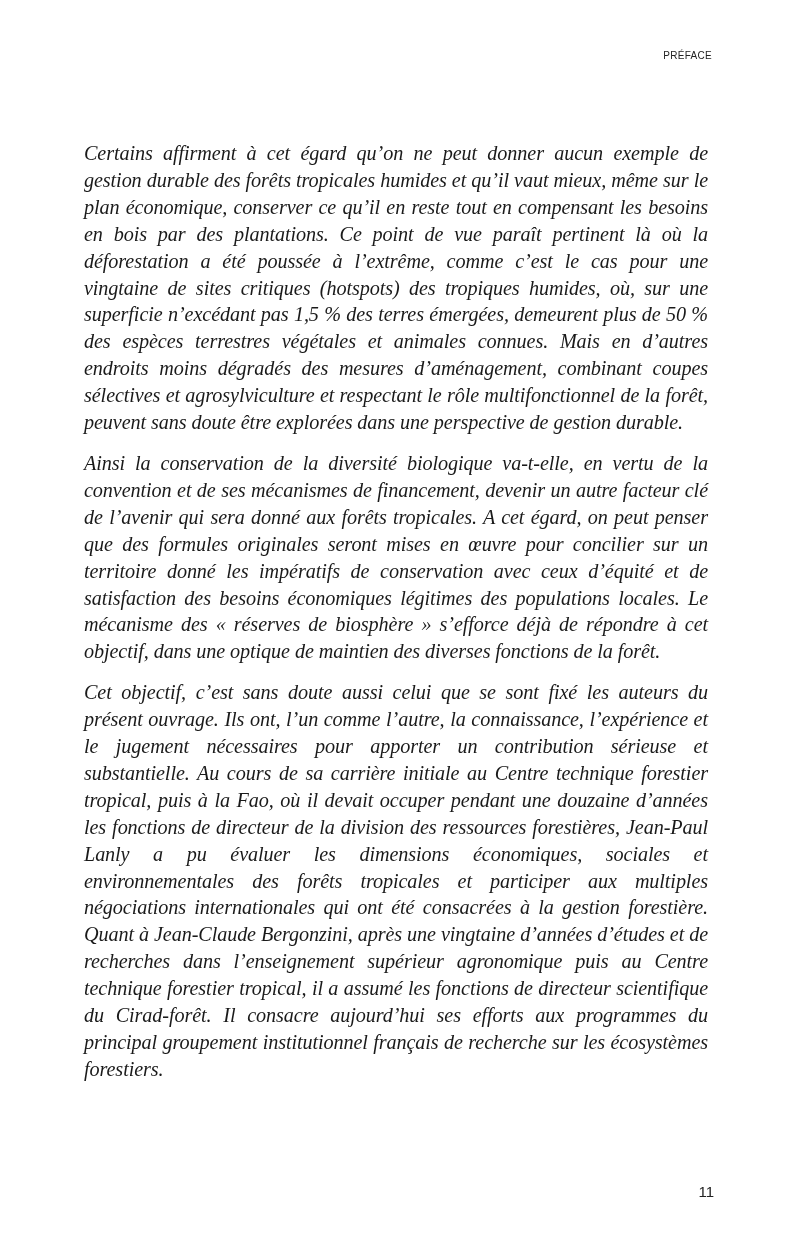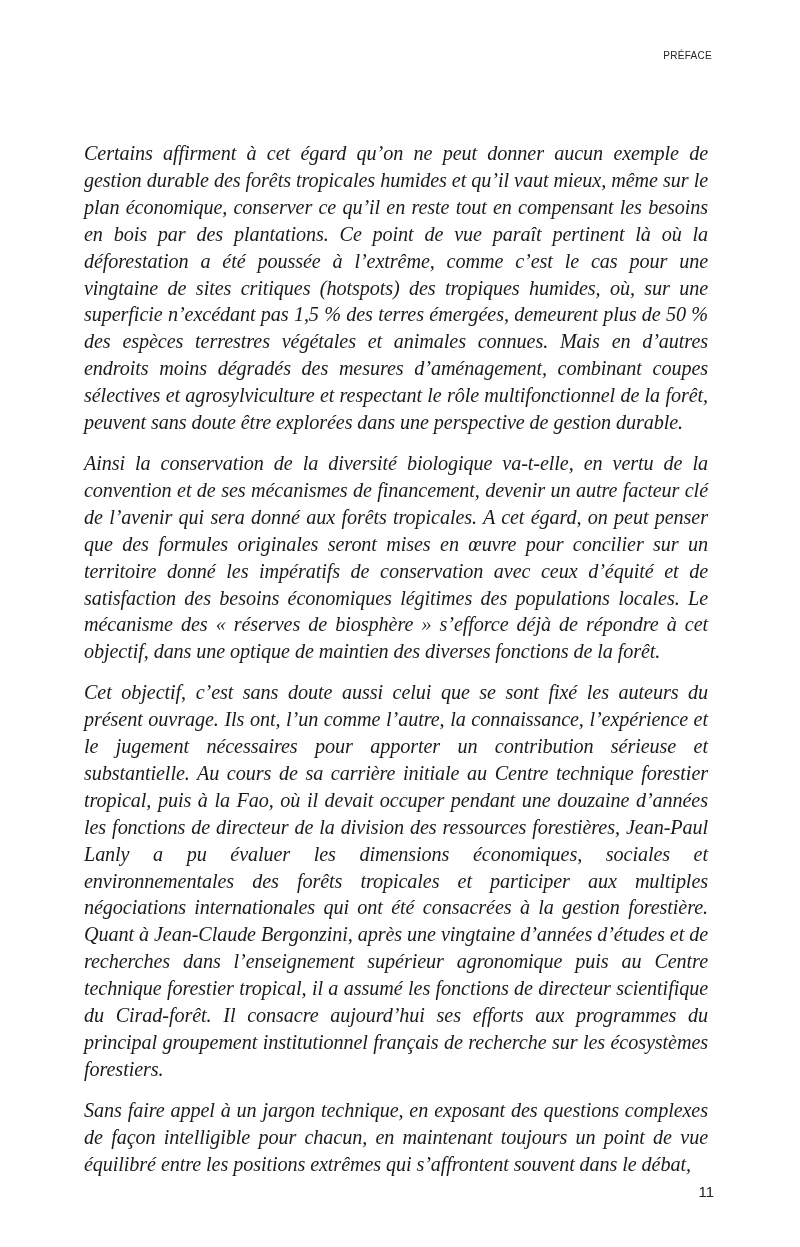--- a/index.html
+++ b/index.html
@@ -51,17 +51,16 @@
 </head>
 <body>
 
 <div class="page">
   <div class="running-head">PRÉFACE</div>
 
   <div class="body-text">
     <p>Certains affirment à cet égard qu’on ne peut donner aucun exemple de gestion durable des forêts tropicales humides et qu’il vaut mieux, même sur le plan économique, conserver ce qu’il en reste tout en compensant les besoins en bois par des plantations. Ce point de vue paraît pertinent là où la déforestation a été poussée à l’extrême, comme c’est le cas pour une vingtaine de sites critiques (hotspots) des tropiques humides, où, sur une superficie n’excédant pas 1,5 % des terres émergées, demeurent plus de 50 % des espèces terrestres végétales et animales connues. Mais en d’autres endroits moins dégradés des mesures d’aménagement, combinant coupes sélectives et agrosylviculture et respectant le rôle multifonctionnel de la forêt, peuvent sans doute être explorées dans une perspective de gestion durable.</p>
     <p>Ainsi la conservation de la diversité biologique va-t-elle, en vertu de la convention et de ses mécanismes de financement, devenir un autre facteur clé de l’avenir qui sera donné aux forêts tropicales. A cet égard, on peut penser que des formules originales seront mises en œuvre pour concilier sur un territoire donné les impératifs de conservation avec ceux d’équité et de satisfaction des besoins économiques légitimes des populations locales. Le mécanisme des « réserves de biosphère » s’efforce déjà de répondre à cet objectif, dans une optique de maintien des diverses fonctions de la forêt.</p>
     <p>Cet objectif, c’est sans doute aussi celui que se sont fixé les auteurs du présent ouvrage. Ils ont, l’un comme l’autre, la connaissance, l’expérience et le jugement nécessaires pour apporter un contribution sérieuse et substantielle. Au cours de sa carrière initiale au Centre technique forestier tropical, puis à la Fao, où il devait occuper pendant une douzaine d’années les fonctions de directeur de la division des ressources forestières, Jean-Paul Lanly a pu évaluer les dimensions économiques, sociales et environnementales des forêts tropicales et participer aux multiples négociations internationales qui ont été consacrées à la gestion forestière. Quant à Jean-Claude Bergonzini, après une vingtaine d’années d’études et de recherches dans l’enseignement supérieur agronomique puis au Centre technique forestier tropical, il a assumé les fonctions de directeur scientifique du Cirad-forêt. Il consacre aujourd’hui ses efforts aux programmes du principal groupement institutionnel français de recherche sur les écosystèmes forestiers.</p>
-    <p>Sans faire appel à un jargon technique, en exposant des questions complexes de façon intelligible pour chacun, en maintenant toujours un point de vue équilibré entre les positions extrêmes qui s’affrontent souvent dans le débat,</p>
   </div>
 
   <div class="page-number">11</div>
 </div>
 
 </body></html>

